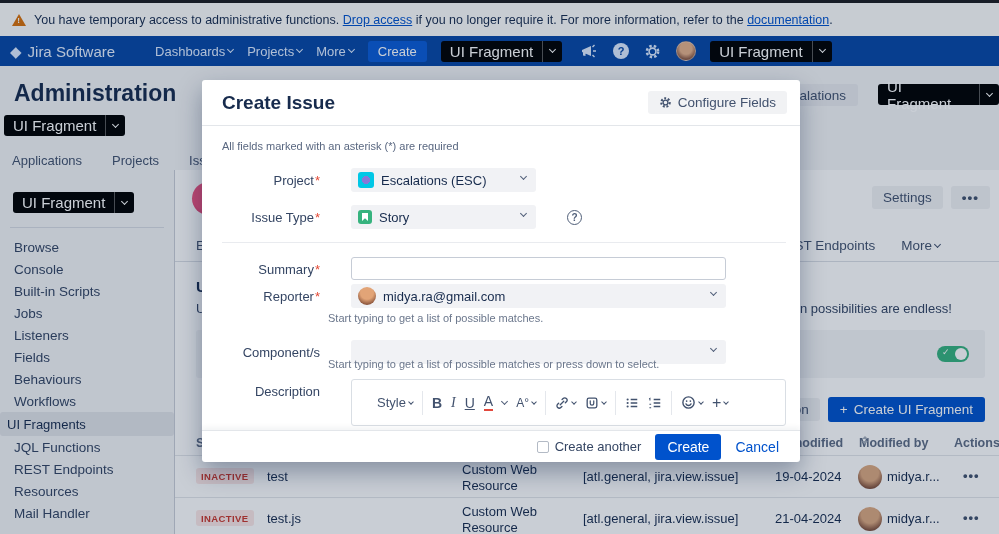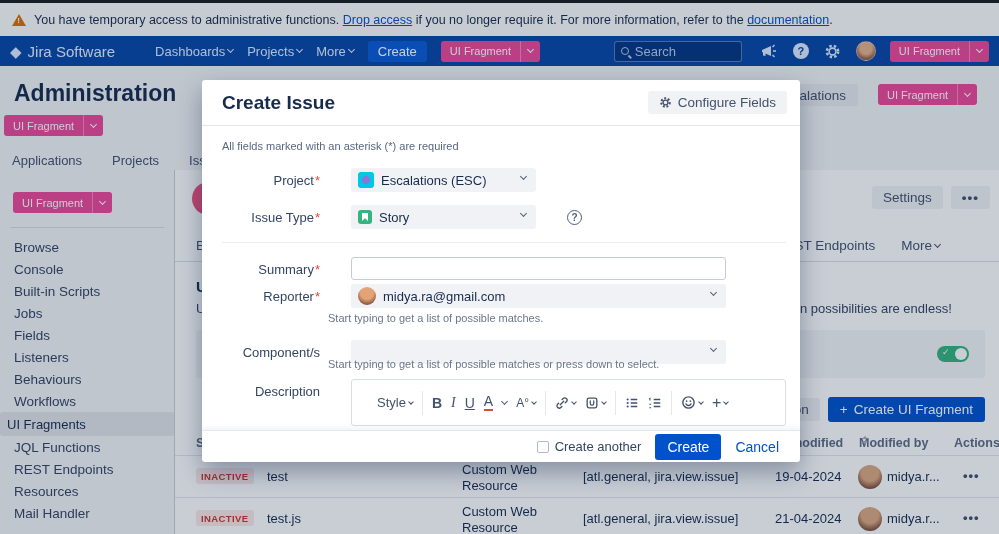--- a/index.html
+++ b/index.html
@@ -12,21 +12,21 @@
   .banner{height:33px;background:#FDFDFC;display:flex;align-items:center;padding:0 12px;font-size:12.5px;color:#172B4D;gap:8px;}
   .banner a{color:#0052CC;text-decoration:underline;cursor:pointer;}
   .warn-tri{width:0;height:0;border-left:7px solid transparent;border-right:7px solid transparent;border-bottom:12px solid #D97008;position:relative;}
   .warn-tri:after{content:"!";position:absolute;left:-1.8px;top:2px;font-size:8px;color:#fff;font-weight:bold;}
   .navbar{height:30px;background:#0747A6;display:flex;align-items:center;padding:0 10px;color:#DEEBFF;font-size:13px;gap:14px;}
   .brand{display:flex;align-items:center;gap:6px;font-size:15px;color:#E7F0FE;margin-right:26px;}
   .diamond{color:#DEEBFF;font-size:15px;line-height:1;}
   .navmenu{display:flex;align-items:center;gap:3px;cursor:pointer;}
   .chev{width:5px;height:5px;border-right:1.6px solid currentColor;border-bottom:1.6px solid currentColor;transform:rotate(45deg);display:inline-block;margin-top:-3px;}
   .btn-create{background:#0C66E4;background:#0B5CD7;color:#fff;border-radius:3px;padding:3px 10px;cursor:pointer;}
-  .btn-pink{background:#ec4899;color:#fff;border-radius:3px;display:inline-flex;align-items:center;height:21px;cursor:pointer;font-size:11px;text-align:right;}
+  .btn-pink{background:#000000;color:#fff;border-radius:3px;display:inline-flex;align-items:center;height:21px;cursor:pointer;font-size:15px;}
   .btn-pink .lbl{padding:0 9px;}
   .btn-pink .dd{border-left:1px solid rgba(255,255,255,.35);padding:0 7px;height:100%;display:flex;align-items:center;}
   .nav-search{margin-left:auto;width:128px;height:21px;background:rgba(0,8,40,.28);border:1px solid rgba(190,210,245,.45);border-radius:3px;display:flex;align-items:center;padding:0 6px;gap:6px;color:#B7C9EC;}
   .mag{width:8px;height:8px;border:1.6px solid #B7C9EC;border-radius:50%;position:relative;flex:none;}
   .mag:after{content:"";position:absolute;width:4px;height:1.6px;background:#B7C9EC;transform:rotate(45deg);left:6px;top:8px;}
   .navicons{display:flex;align-items:center;gap:15px;margin-left:4px;}
   .help-c{width:16px;height:16px;border-radius:50%;background:#DEEBFF;color:#0747A6;font-weight:bold;font-size:11px;display:flex;align-items:center;justify-content:center;}
   .avatar-sm{width:20px;height:20px;border-radius:50%;background:radial-gradient(circle at 50% 35%,#e6b18a 0 40%,#8a5740 75%,#5c3b2e);border:1px solid rgba(255,255,255,.4);}
 
   .admin-head{position:relative;height:49px;padding:14px 14px 0;}
@@ -149,24 +149,20 @@
           <span>More</span>
           <span class="chev"></span>
         </span>
       <span class="btn-create">Create</span>
       <span class="btn-pink">
         <span class="lbl">UI Fragment</span>
         <span class="dd">
             <span class="chev"></span>
           </span>
       </span>
-      <span class="nav-search">
-        <span class="mag"></span>
-        <span>Search</span>
-      </span>
       <span class="navicons">
         <svg width="18" height="16" viewBox="0 0 18 16">
             <path d="M2 7 L11 3 V13 L2 9 Z M3 9.5 L3 12.5 L5.5 13 L5.5 10.5 Z" fill="#DEEBFF"></path>
             <path d="M12.5 4 L14.5 2 M13 8 H16 M12.5 12 L14.5 14" stroke="#DEEBFF" stroke-width="1.4" fill="none"></path>
           </svg>
         <span class="help-c">?</span>
         <svg width="17" height="17" viewBox="0 0 17 17">
             <circle cx="8.5" cy="8.5" r="5.6" fill="none" stroke="#DEEBFF" stroke-width="2.6" stroke-dasharray="2.4 2.1"></circle>
             <circle cx="8.5" cy="8.5" r="3.4" fill="#0747A6" stroke="#DEEBFF" stroke-width="1.6"></circle>
           </svg>
@@ -218,22 +214,22 @@
           <span class="dd">
               <span class="chev"></span>
             </span>
         </span>
         <div class="side-div"></div>
         <div class="side-list">
           <div class="side-item">Browse</div>
           <div class="side-item">Console</div>
           <div class="side-item">Built-in Scripts</div>
           <div class="side-item">Jobs</div>
+          <div class="side-item">Listeners</div>
           <div class="side-item">Fields</div>
-          <div class="side-item">Listeners</div>
           <div class="side-item">Behaviours</div>
           <div class="side-item">Workflows</div>
           <div class="side-item sel">UI Fragments</div>
           <div class="side-item">JQL Functions</div>
           <div class="side-item">REST Endpoints</div>
           <div class="side-item">Resources</div>
           <div class="side-item">Mail Handler</div>
         </div>
       </div>
 

